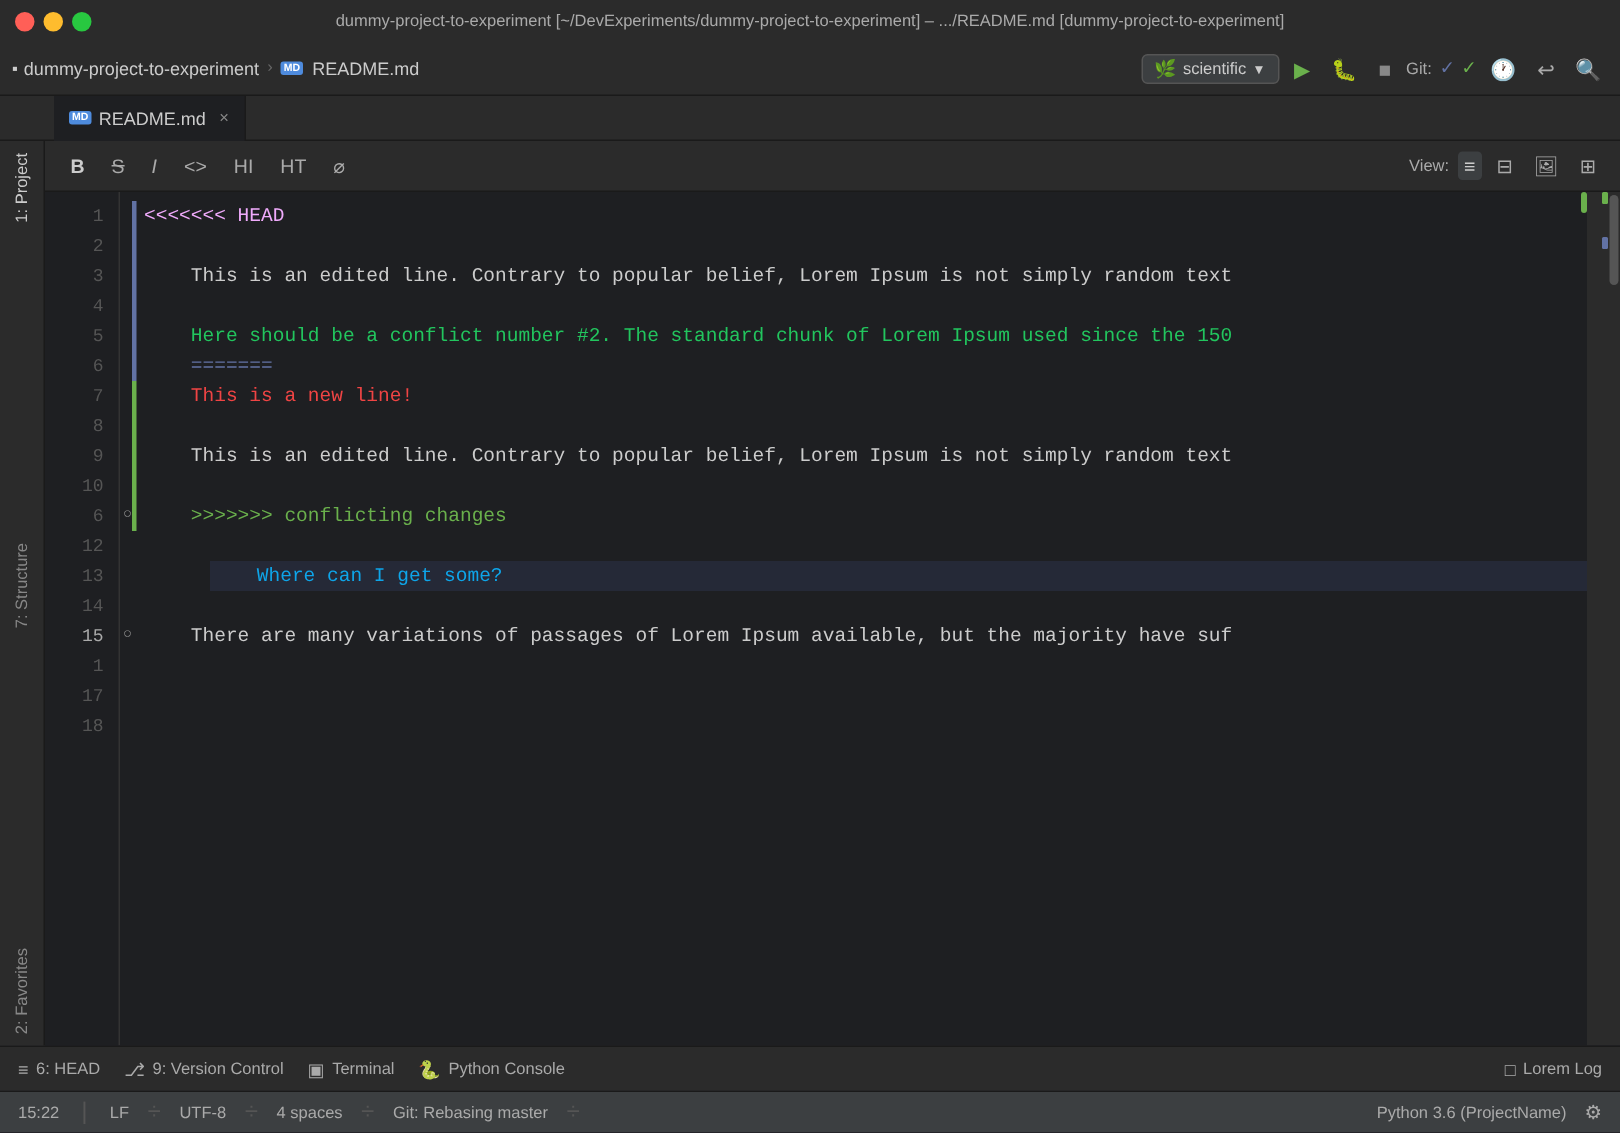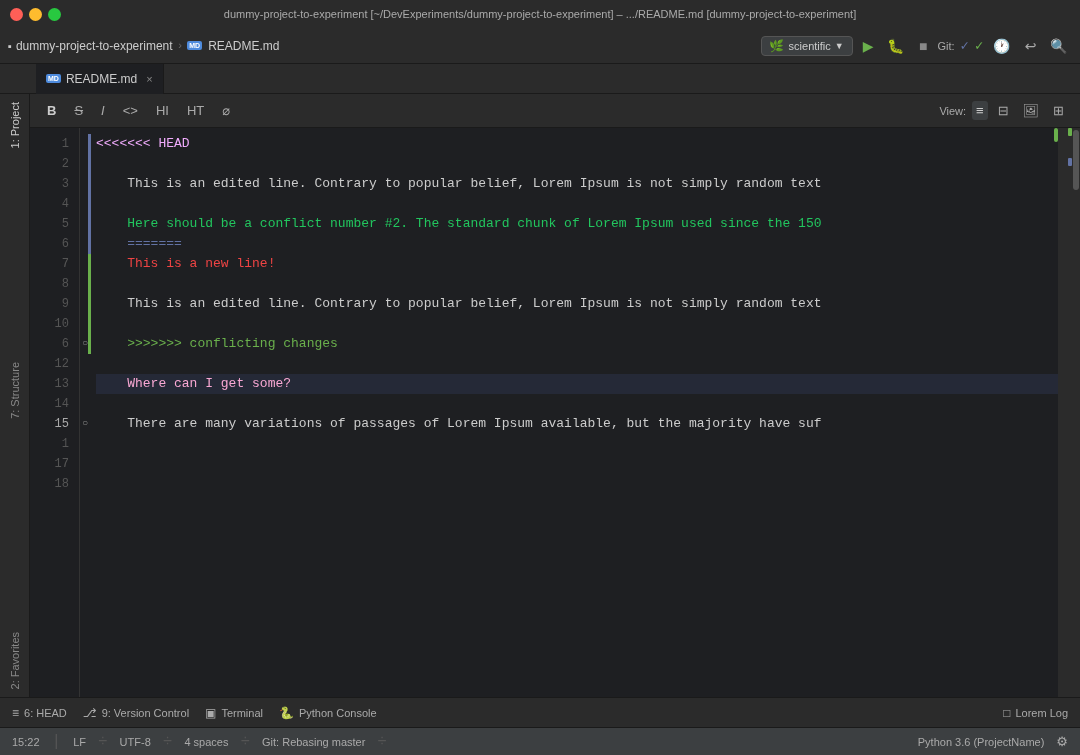--- a/index.html
+++ b/index.html
@@ -471,21 +471,21 @@
           <div class="code-line" style="color: rgb(204, 204, 204); position: relative;">    This is an edited line. Contrary to popular belief, Lorem Ipsum is not simply random text<div style="position: absolute; left: -8px; top: 0px; width: 3px; height: 100%; background: rgb(98, 114, 164);"></div></div>
           <div class="code-line" style="color: rgb(204, 204, 204); position: relative;"><div style="position: absolute; left: -8px; top: 0px; width: 3px; height: 100%; background: rgb(98, 114, 164);"></div></div>
           <div class="code-line" style="color: #22c55e; position: relative;">    Here should be a conflict number #2. The standard chunk of Lorem Ipsum used since the 150<div style="position: absolute; left: -8px; top: 0px; width: 3px; height: 100%; background: rgb(98, 114, 164);"></div></div>
           <div class="code-line" style="color: rgb(98, 114, 164); position: relative;">    =======<div style="position: absolute; left: -8px; top: 0px; width: 3px; height: 100%; background: rgb(98, 114, 164);"></div></div>
           <div class="code-line" style="color: #ef4444; position: relative;">    This is a new line!<div style="position: absolute; left: -8px; top: 0px; width: 3px; height: 100%; background: rgb(106, 176, 76);"></div></div>
           <div class="code-line" style="color: rgb(204, 204, 204); position: relative;"><div style="position: absolute; left: -8px; top: 0px; width: 3px; height: 100%; background: rgb(106, 176, 76);"></div></div>
           <div class="code-line" style="color: rgb(204, 204, 204); position: relative;">    This is an edited line. Contrary to popular belief, Lorem Ipsum is not simply random text<div style="position: absolute; left: -8px; top: 0px; width: 3px; height: 100%; background: rgb(106, 176, 76);"></div></div>
           <div class="code-line" style="color: rgb(204, 204, 204); position: relative;"><div style="position: absolute; left: -8px; top: 0px; width: 3px; height: 100%; background: rgb(106, 176, 76);"></div></div>
           <div class="code-line" style="color: rgb(106, 176, 76); position: relative;">    &gt;&gt;&gt;&gt;&gt;&gt;&gt; conflicting changes<div style="position: absolute; left: -8px; top: 0px; width: 3px; height: 100%; background: rgb(106, 176, 76);"></div><span style="position: absolute; left: -14px; font-size: 10px; color: rgb(136, 136, 136);">○</span></div>
           <div class="code-line" style="color: rgb(204, 204, 204);"></div>
-          <div class="code-line" style="background: rgba(80, 100, 180, 0.15); color: #f9a8d4;">    Where can I get some?</div>
+          <div class="code-line" style="background: rgba(80, 100, 180, 0.15); color: #0ea5e9; margin-left: 44px;">    Where can I get some?</div>
           <div class="code-line" style="color: rgb(204, 204, 204);"></div>
           <div class="code-line" style="color: rgb(204, 204, 204); position: relative;">    There are many variations of passages of Lorem Ipsum available, but the majority have suf<span style="position: absolute; left: -14px; font-size: 10px; color: rgb(136, 136, 136);">○</span></div>
           <div class="code-line" style="color: rgb(204, 204, 204);"></div>
         </div>
 
       <div class="right-markers">
         <div class="marker-green" style="top: 0px;"></div>
         <div class="marker-green" style="top: 30px; background: #6272a4;"></div>
       </div>
 

